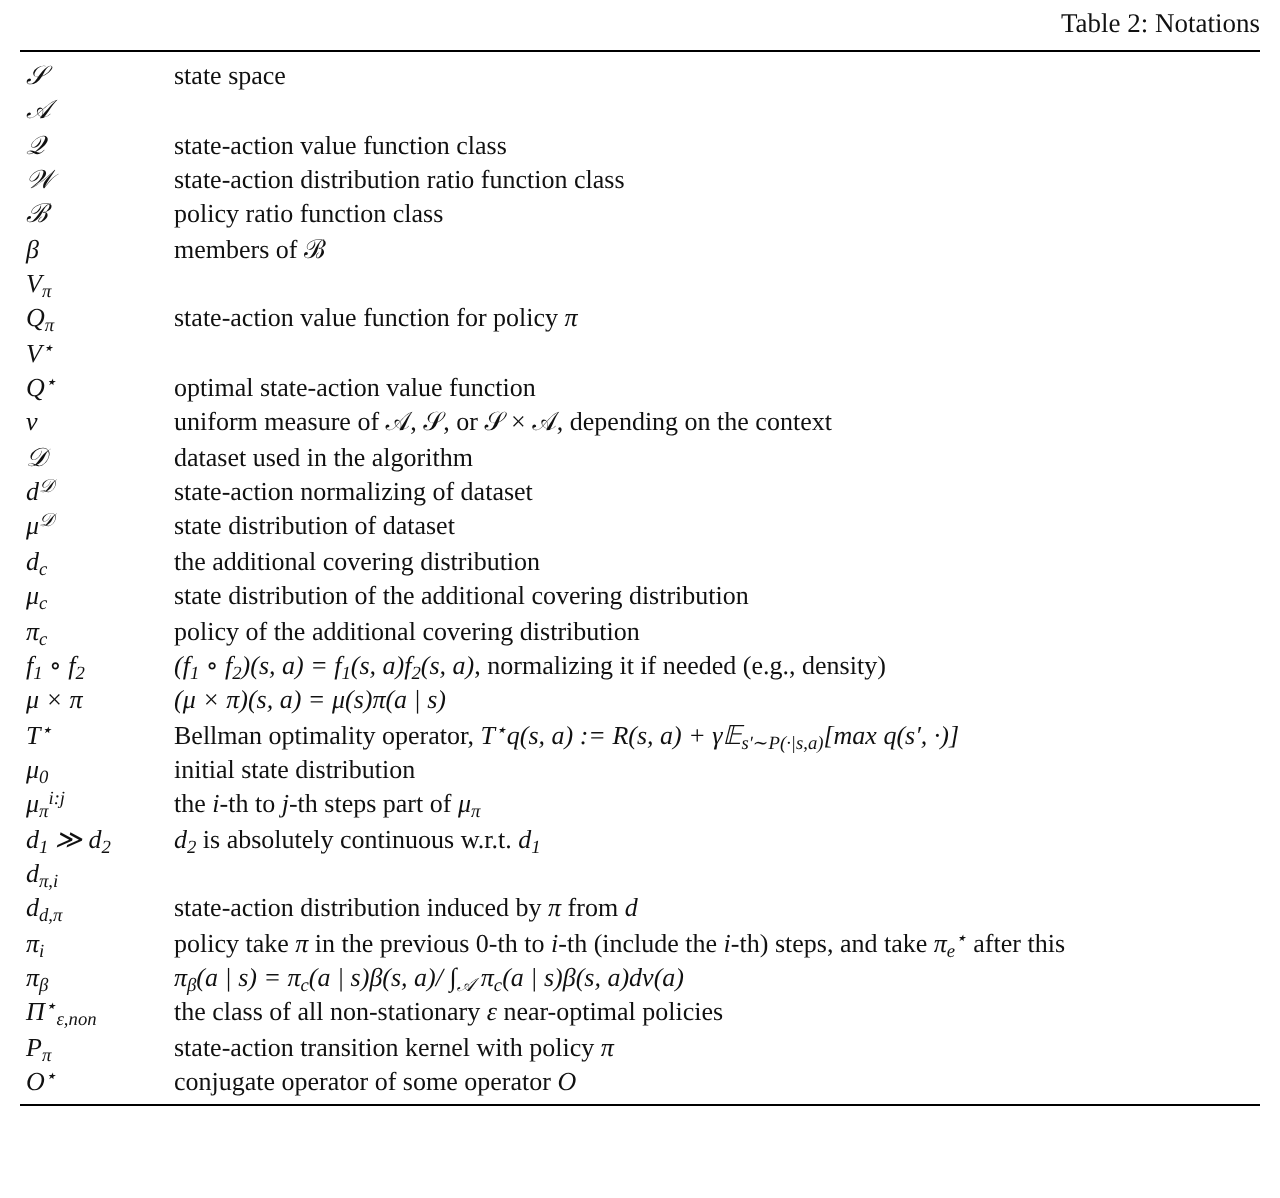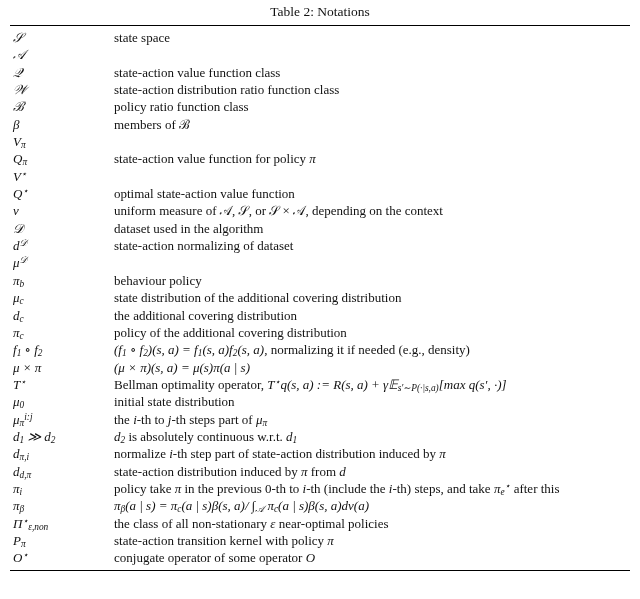--- a/index.html
+++ b/index.html
@@ -14,21 +14,21 @@
     overflow: hidden;
     font-family: "Liberation Serif", "DejaVu Serif", serif;
   }
   .page {
     box-sizing: border-box;
     width: 640px;
     height: 599px;
     padding: 3px 10px 0 10px;
   }
   .caption {
-    text-align: center;
+    text-align: right;
     font-size: 13.5px;
     line-height: 18px;
     margin-bottom: 4px;
   }
   .rule {
     height: 0;
     border-top: 1.6px solid #000000;
   }
   .rule.top { margin-bottom: 3px; }
   .rule.bottom { margin-top: 3px; }
@@ -42,21 +42,20 @@
   }
   .sym {
     flex: none;
     width: 74px;
     padding-left: 3px;
     font-style: italic;
   }
   .desc {
     flex: 1;
     overflow: visible;
-    margin-left: 27px;
   }
   sub, sup {
     font-size: 0.72em;
     line-height: 0;
   }
   sup { vertical-align: 0.45em; }
   sub { vertical-align: -0.25em; }
 </style>
 </head>
 <body>
@@ -109,32 +108,29 @@
       <div class="row">
         <div class="sym">𝒟</div>
         <div class="desc">dataset used in the algorithm</div>
       </div>
       <div class="row">
         <div class="sym">d<sup>𝒟</sup></div>
         <div class="desc">state-action normalizing of dataset</div>
       </div>
       <div class="row">
         <div class="sym">μ<sup>𝒟</sup></div>
+        <div class="desc">state distribution of dataset</div>
       </div>
       <div class="row">
-        <div class="sym">π<sub>b</sub></div>
-        <div class="desc">behaviour policy</div>
+        <div class="sym">d<sub>c</sub></div>
+        <div class="desc">the additional covering distribution</div>
       </div>
       <div class="row">
         <div class="sym">μ<sub>c</sub></div>
         <div class="desc">state distribution of the additional covering distribution</div>
-      </div>
-      <div class="row">
-        <div class="sym">d<sub>c</sub></div>
-        <div class="desc">the additional covering distribution</div>
       </div>
       <div class="row">
         <div class="sym">π<sub>c</sub></div>
         <div class="desc">policy of the additional covering distribution</div>
       </div>
       <div class="row">
         <div class="sym">f<sub>1</sub> ∘ f<sub>2</sub></div>
         <div class="desc"><i>(f<sub>1</sub> ∘ f<sub>2</sub>)(s, a) = f<sub>1</sub>(s, a)f<sub>2</sub>(s, a)</i>, normalizing it if needed (e.g., density)</div>
       </div>
       <div class="row">
@@ -152,21 +148,20 @@
       <div class="row">
         <div class="sym">μ<sub>π</sub><sup>i:j</sup></div>
         <div class="desc">the <i>i</i>-th to <i>j</i>-th steps part of <i>μ<sub>π</sub></i></div>
       </div>
       <div class="row">
         <div class="sym">d<sub>1</sub> ≫ d<sub>2</sub></div>
         <div class="desc"><i>d<sub>2</sub></i> is absolutely continuous w.r.t. <i>d<sub>1</sub></i></div>
       </div>
       <div class="row">
         <div class="sym">d<sub>π,i</sub></div>
-        <div class="desc">normalize <i>i</i>-th step part of state-action distribution induced by <i>π</i></div>
       </div>
       <div class="row">
         <div class="sym">d<sub>d,π</sub></div>
         <div class="desc">state-action distribution induced by <i>π</i> from <i>d</i></div>
       </div>
       <div class="row">
         <div class="sym">π<sub>i</sub></div>
         <div class="desc">policy take <i>π</i> in the previous 0-th to <i>i</i>-th (include the <i>i</i>-th) steps, and take <i>π<sub>e</sub><sup>⋆</sup></i> after this</div>
       </div>
       <div class="row">

